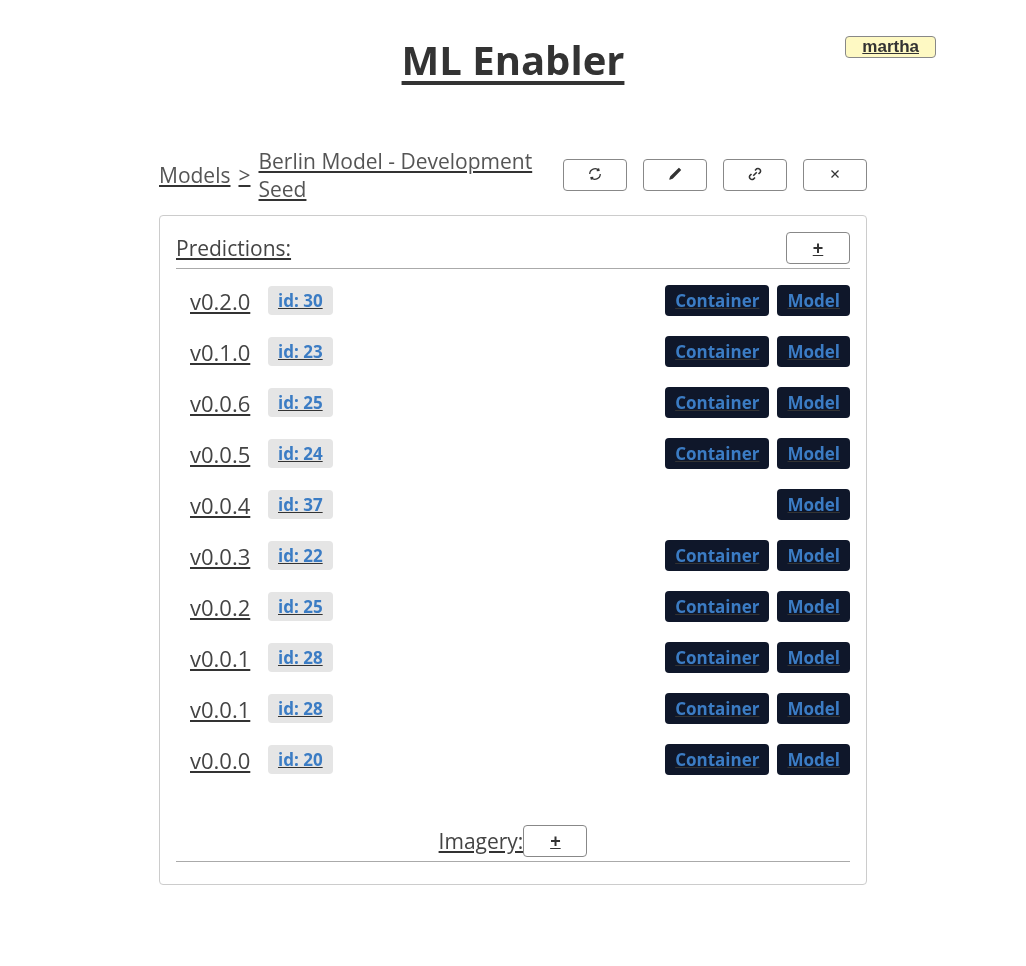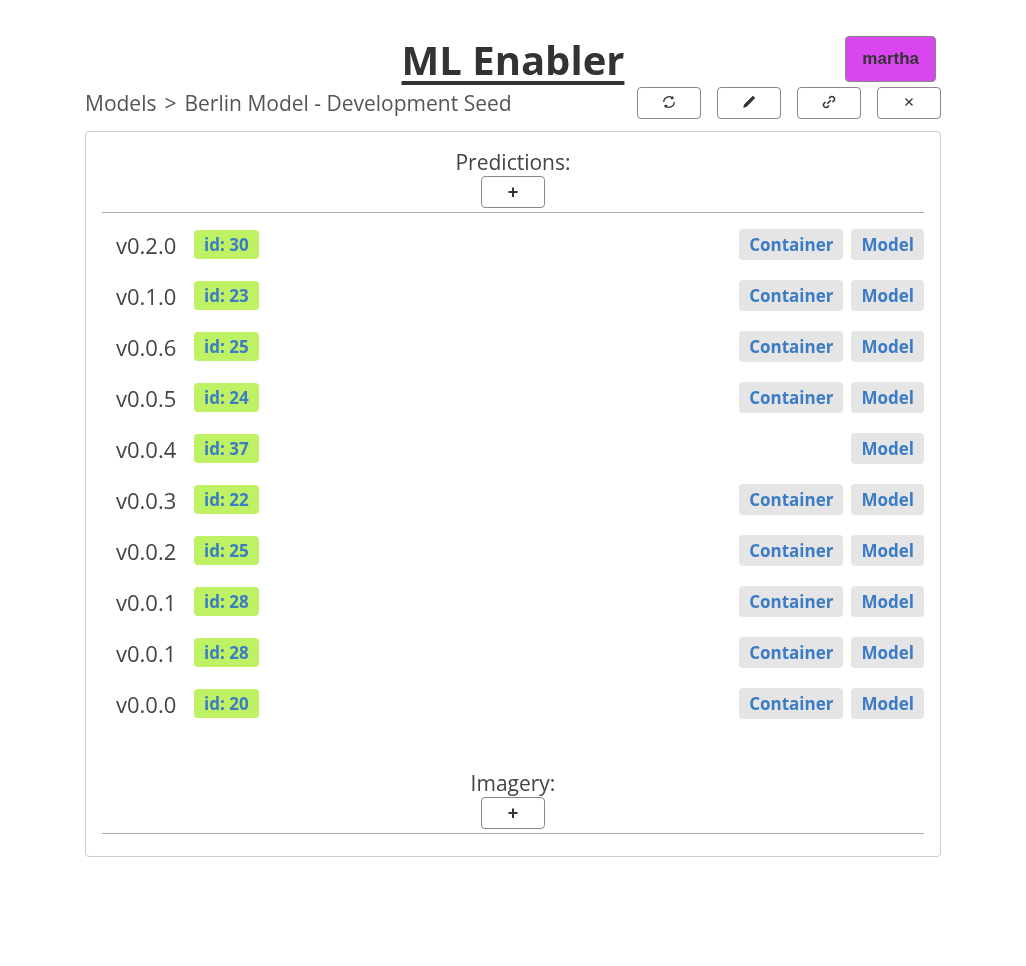--- a/index.html
+++ b/index.html
@@ -7,46 +7,49 @@
       font-family: -apple-system, BlinkMacSystemFont, "Segoe UI", "Open Sans", "Helvetica Neue", Arial, sans-serif;
       background: #fff;
       color: #333;
       width: 1026px;
       height: 966px;
       padding: 32px 0 0 0;
     }
     .header {
       position: relative;
       text-align: center;
+      margin-bottom: 60px;
       padding: 0 90px;
     }
     .title {
       font-size: 40px;
       font-weight: 700;
       text-decoration: underline;
       text-underline-offset: 6px;
       color: #333;
       display: inline-block;
     }
     .user-button {
       position: absolute;
       right: 90px;
       top: 4px;
       border: 1px solid #888;
       border-radius: 4px;
-      padding: 12px 16px;
+      padding: 0 16px;
       font-size: 17px;
       font-weight: 700;
-      background: #d946ef;
+      background: #fef9c3;
       color: #333;
       cursor: pointer;
+      text-decoration: underline;
     }
     .container {
-      width: 856px;
+      width: 708px;
       margin: 0 auto;
+      text-decoration: underline;
     }
     .topbar {
       display: flex;
       align-items: center;
       justify-content: space-between;
       margin-bottom: 12px;
     }
     .breadcrumb {
       font-size: 21px;
       color: #555;
@@ -79,21 +82,20 @@
       border-radius: 4px;
       padding: 16px;
     }
     .section-header {
       display: flex;
       align-items: center;
       justify-content: space-between;
       border-bottom: 1px solid #aaa;
       padding-bottom: 4px;
       margin-bottom: 6px;
-      flex-direction: column;
     }
     .section-title {
       font-size: 21px;
       color: #444;
       font-weight: 400;
     }
     .add-btn {
       width: 64px;
       height: 32px;
       border: 1px solid #888;
@@ -116,30 +118,30 @@
       align-items: center;
       padding: 10px 0 10px 14px;
     }
     .pred-version {
       font-size: 22px;
       color: #444;
       margin-right: 10px;
       min-width: 68px;
     }
     .id-badge {
-      background: #bef264;
+      background: #e5e5e5;
       color: #3b7cc4;
       font-weight: 700;
       font-size: 17px;
       padding: 3px 10px;
       border-radius: 4px;
     }
     .spacer { flex: 1; }
     .tag-badge {
-      background: #e5e5e5;
+      background: #0f172a;
       color: #3b7cc4;
       font-weight: 700;
       font-size: 17px;
       padding: 4px 10px;
       border-radius: 4px;
       margin-left: 8px;
     }
     .imagery-section {
       margin-top: 10px;
       justify-content: center;

